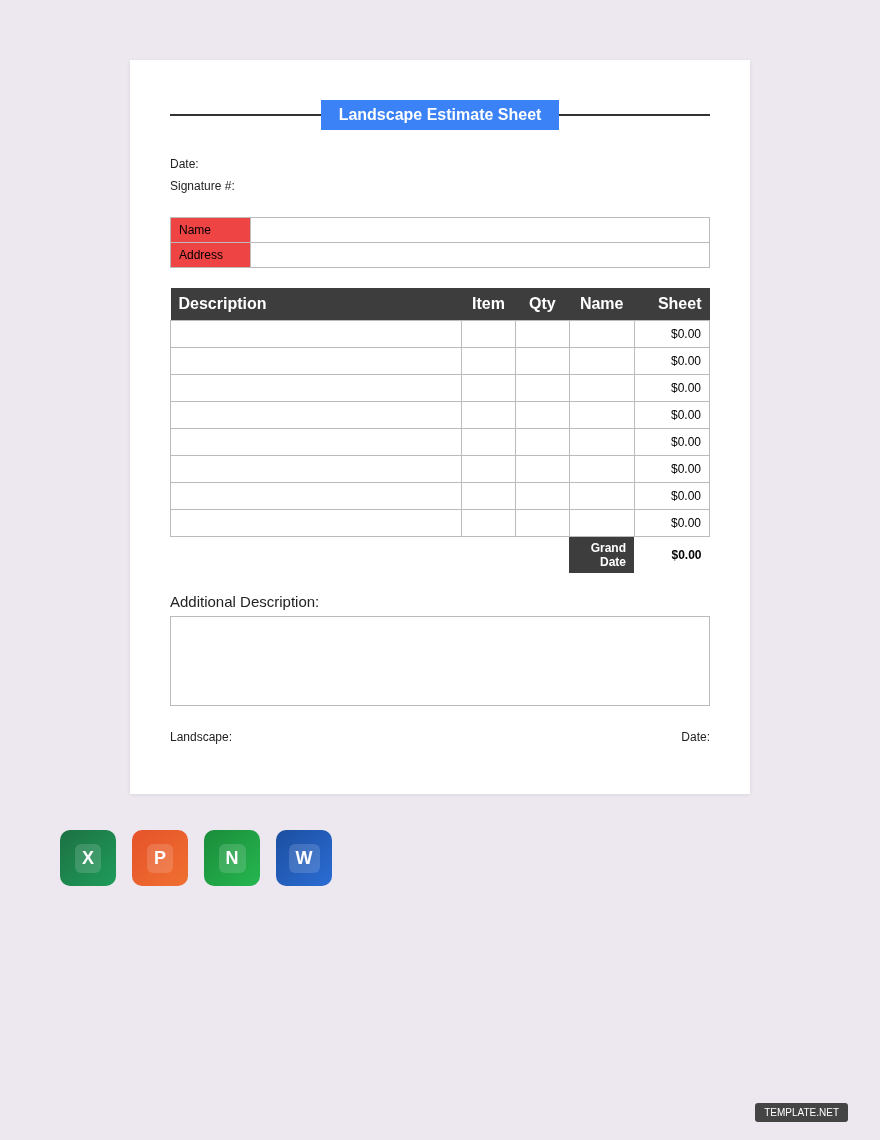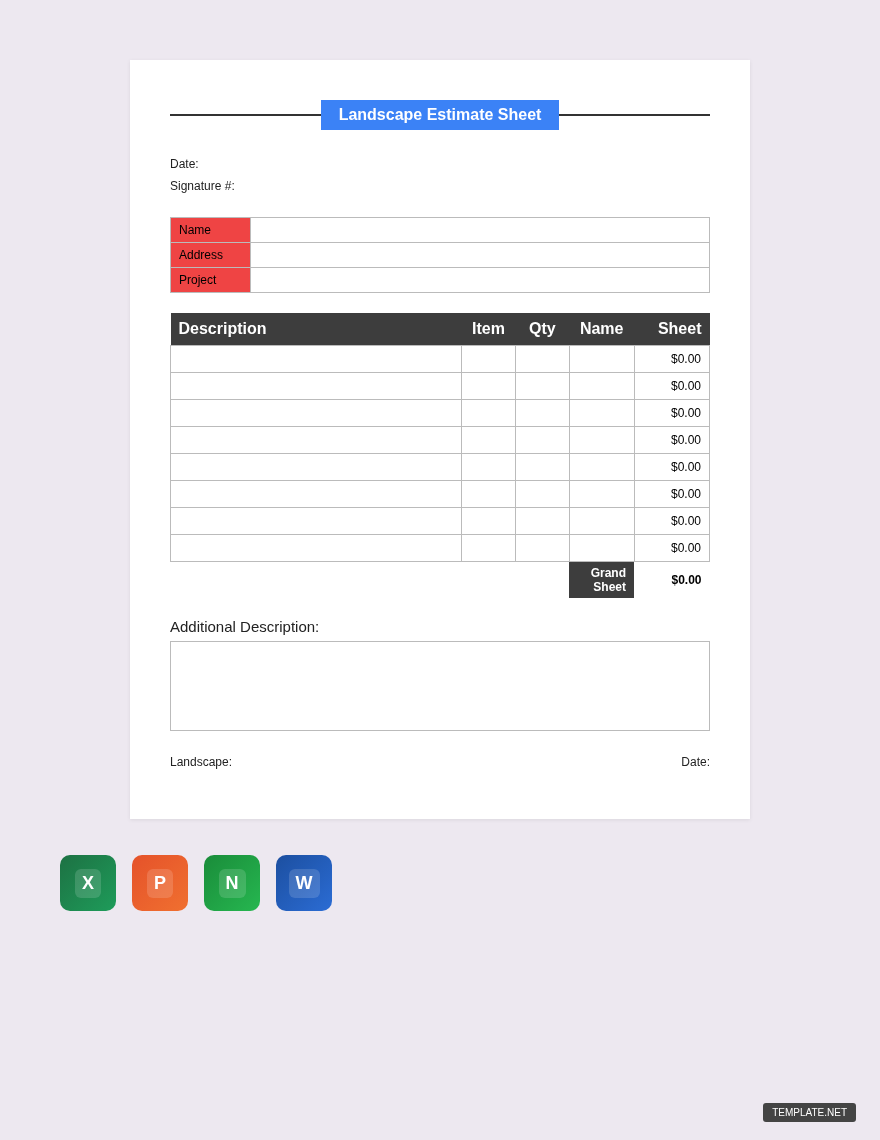--- a/index.html
+++ b/index.html
@@ -175,21 +175,21 @@
       border-radius: 6px;
       padding: 4px 7px;
       font-size: 18px;
       font-weight: 900;
     }
 
     
     .template-badge {
       position: fixed;
       bottom: 18px;
-      right: 24px;
+      right: 32px;
       background: #444;
       color: #fff;
       font-size: 10px;
       padding: 4px 9px;
       border-radius: 3px;
     }
   </style>
 </head>
 <body>
 
@@ -207,24 +207,20 @@
   </div>
 
   <table class="info-table">
     <tbody id="info-tbody">
         <tr>
       <td class="label">Name</td>
       <td class="value"></td>
     </tr>
         <tr>
       <td class="label">Address</td>
-      <td class="value"></td>
-    </tr>
-        <tr>
-      <td class="label">Project</td>
       <td class="value"></td>
     </tr>
       </tbody>
   </table>
 
   <table class="estimate-table">
     <thead>
       <tr>
         <td class="col-desc">Description</td>
         <td class="col-item">Item</td>
@@ -287,21 +283,21 @@
       <td class="col-desc"></td>
       <td class="col-item"></td>
       <td class="col-qty"></td>
       <td class="col-price"></td>
       <td class="col-total">$0.00</td>
     </tr>
       </tbody>
     <tfoot>
       <tr class="grand-total-row">
         <td colspan="3"></td>
-        <td class="grand-total-label">Grand Sheet</td>
+        <td class="grand-total-label">Grand Date</td>
         <td class="grand-total-value col-total">$0.00</td>
       </tr>
     </tfoot>
   </table>
 
   <div class="additional-section">
     <p class="add-label">Additional Description:</p>
     <div class="additional-box"></div>
   </div>
 

